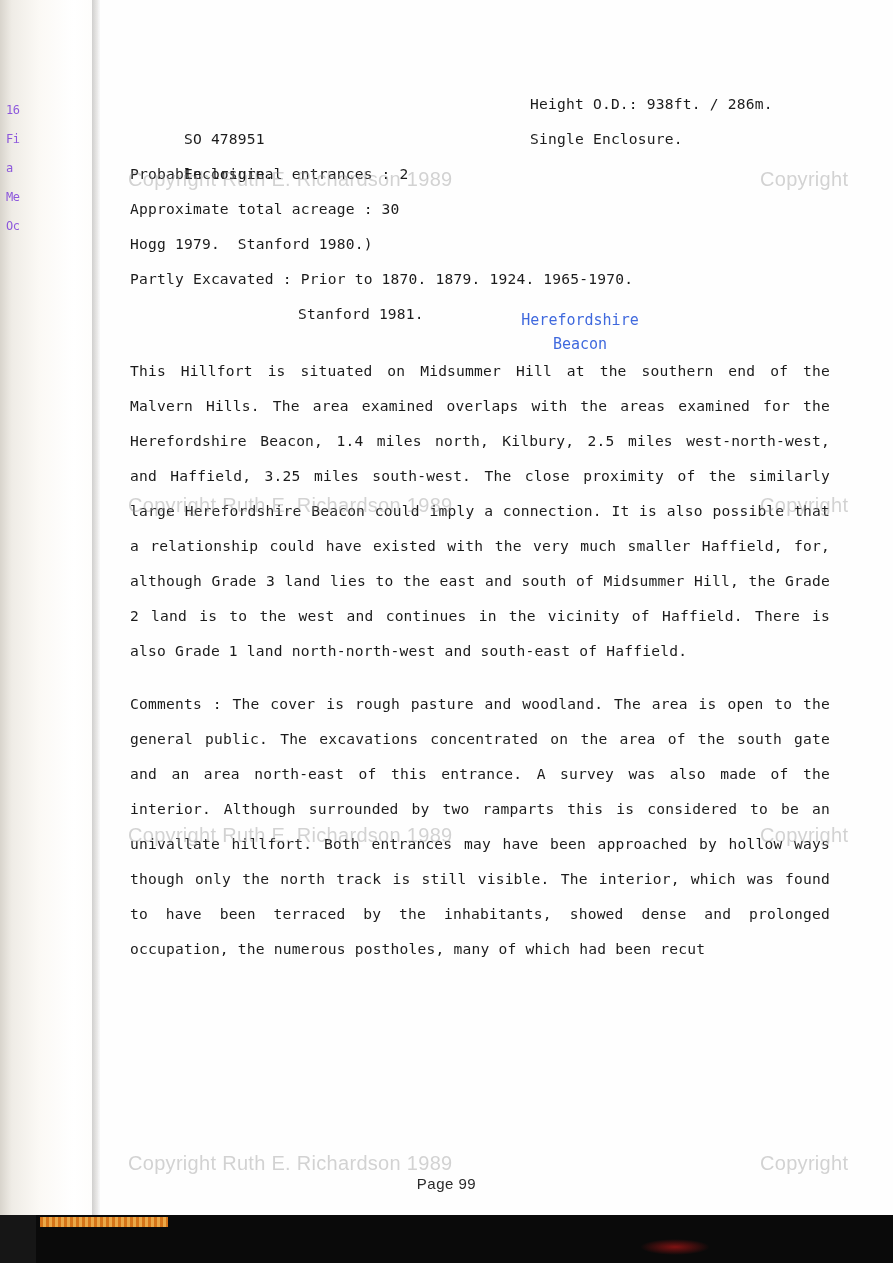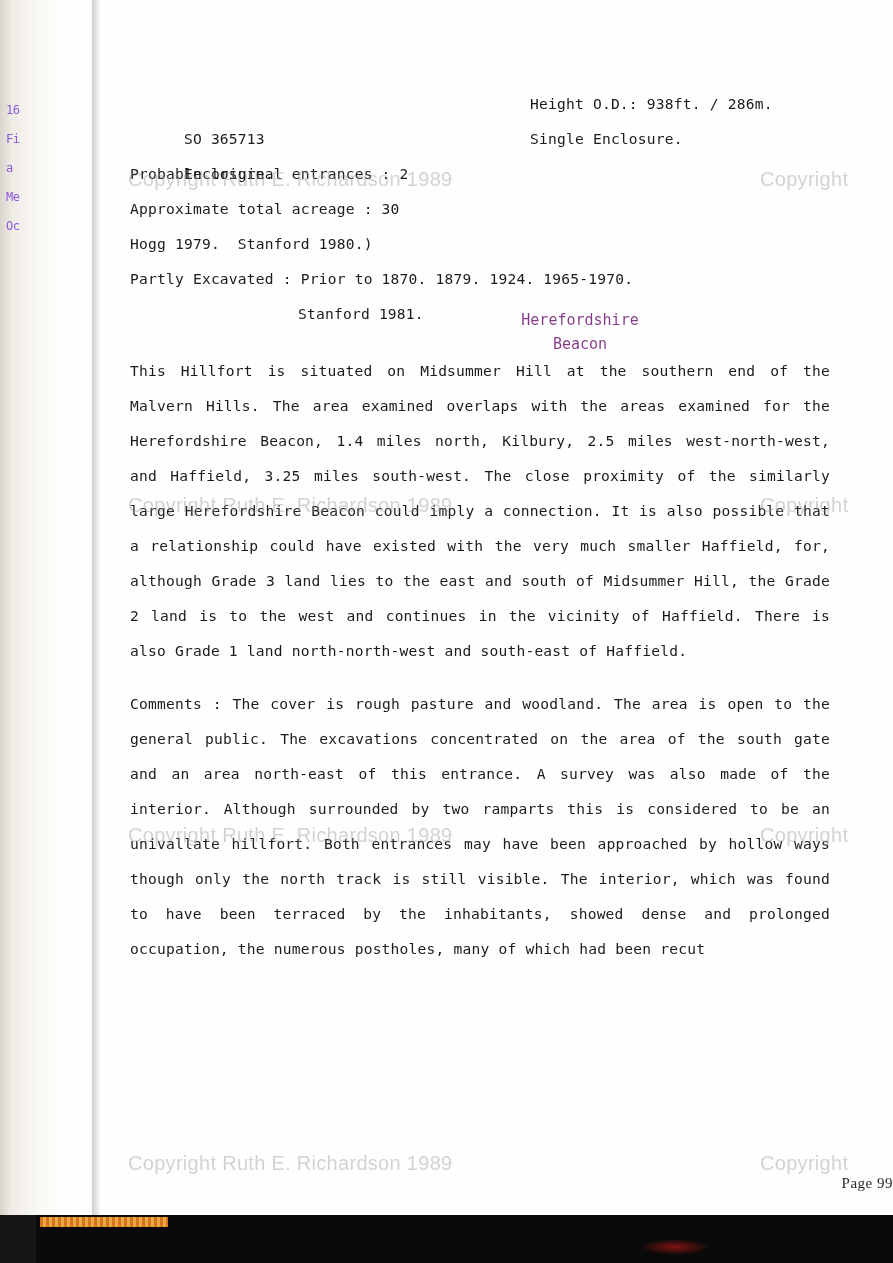--- a/index.html
+++ b/index.html
@@ -112,21 +112,21 @@
   }
   .ghost-margin div { white-space: nowrap; }
 
   
   .bleed-through {
     position: absolute;
     left: 505px;
     top: 308px;
     width: 150px;
     text-align: center;
-    color: #701a75;
+    color: #1d4ed8;
     font-size: 15px;
     line-height: 24px;
     font-family: "DejaVu Sans Mono", monospace;
     opacity: .85;
   }
 
   
   .doc {
     position: absolute;
     left: 130px;
@@ -174,22 +174,22 @@
   .para-tight {
     margin-top: 18px;
     text-align: justify;
   }
 
   .page-number {
     position: absolute;
     left: 0;
     right: 0;
     top: 1175px;
-    text-align: right;
-    font-family: Liberation Serif, serif;
+    text-align: center;
+    font-family: Liberation Sans, sans-serif;
     font-size: 15px;
     color: #2a2a2a;
     letter-spacing: .5px;
   }
 
   
   .wm {
     position: absolute;
     font-family: Liberation Sans, sans-serif;
     font-size: 20px;
@@ -224,21 +224,21 @@
     <div>Me</div>
     <div>Oc</div>
   </div>
 
   <div class="bleed-through">Herefordshire Beacon</div>
 
   <div class="doc">
 
 
     <div class="meta-row">
-      <span>SO 365713</span>
+      <span>SO 478951</span>
       <span class="col2">Height O.D.: 938ft. / 286m.</span>
     </div>
 
     <div class="meta-row">
       <span>Enclosure.</span>
       <span class="col2">Single Enclosure.</span>
     </div>
 
     <div class="meta-line">Probable original entrances : 2</div>
     <div class="meta-line">Approximate total acreage : 30</div>

